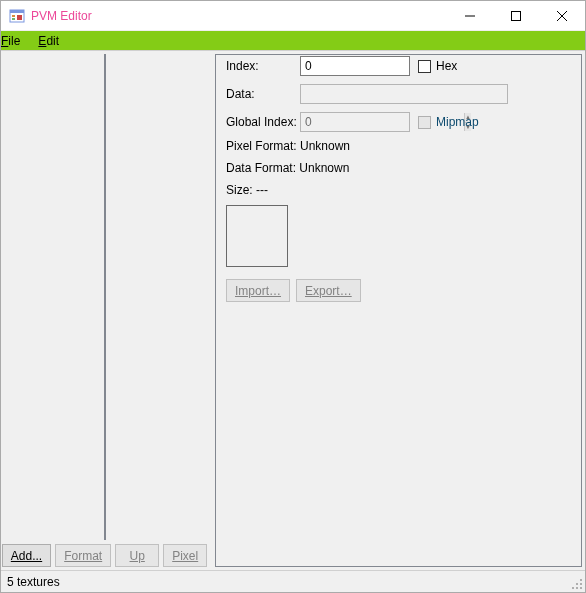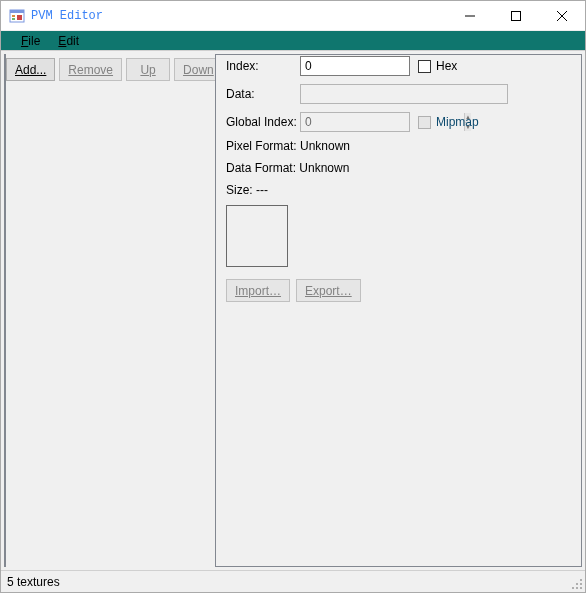--- a/index.html
+++ b/index.html
@@ -29,56 +29,56 @@
     border-bottom: 1px solid #eee;
   }
   .titlebar .icon {
     width: 16px; height: 16px;
     margin-right: 6px;
     display: inline-flex;
     align-items: center; justify-content: center;
   }
   .titlebar .title {
     flex: 0 0 auto;
-    color: #3b82f6;
-    font-family: Liberation Mono, monospace;
+    color: #ec4899;
   }
   .titlebar .spacer { flex: 1; }
   .win-controls { display: flex; height: 100%; }
   .win-btn {
     width: 46px;
     display: flex;
     align-items: center;
     justify-content: center;
     color: #000;
   }
   
   .menubar {
     height: 20px;
-    background: #0f766e;
-    display: flex;
-    align-items: center;
-    padding: 0 20px;
+    background: #84cc16;
+    display: flex;
+    align-items: center;
+    padding: 0 0;
     gap: 18px;
     border-bottom: 1px solid #d0d0d0;
   }
   .menu-item { cursor: default; }
   .menu-item .mnemonic { text-decoration: underline; }
   
   .content {
     flex: 1;
     display: flex;
     min-height: 0;
     padding: 3px;
     gap: 3px;
   }
   .left-panel {
     width: 201px;
     display: flex;
-    flex-direction: row;
+    flex-direction: column;
+    align-items: center;
   }
   .listbox {
     flex: 1;
     background: #fff;
     border: 1px solid #828790;
   }
   .list-buttons {
     display: flex;
     gap: 4px;
     padding-top: 4px;
@@ -255,23 +255,23 @@
     <span class="menu-item"><span class="mnemonic">F</span><span>ile</span></span>
     <span class="menu-item"><span class="mnemonic">E</span><span>dit</span></span>
   </div>
 
   <div class="content">
 
     <div class="left-panel">
       <div class="listbox"></div>
       <div class="list-buttons">
         <button class="std">Add...</button>
-        <button class="std" disabled="">Remove</button>
+        <button class="std" disabled="">Format</button>
         <button class="std" disabled="">Up</button>
-        <button class="std" disabled="">Down</button>
+        <button class="std" disabled="">Pixel</button>
       </div>
     </div>
 
     <div class="splitter"></div>
 
     <div class="right-panel">
 
       <div class="form-row">
         <label class="lbl">Index:</label>
         <input class="textbox index-input" type="text" value="0" style="">

